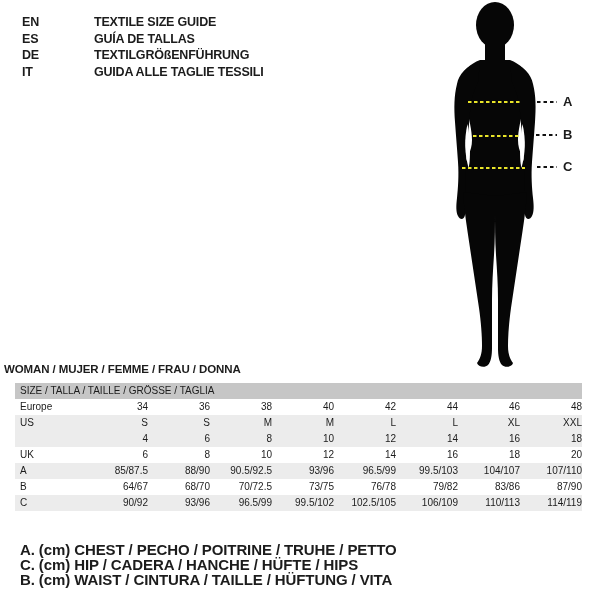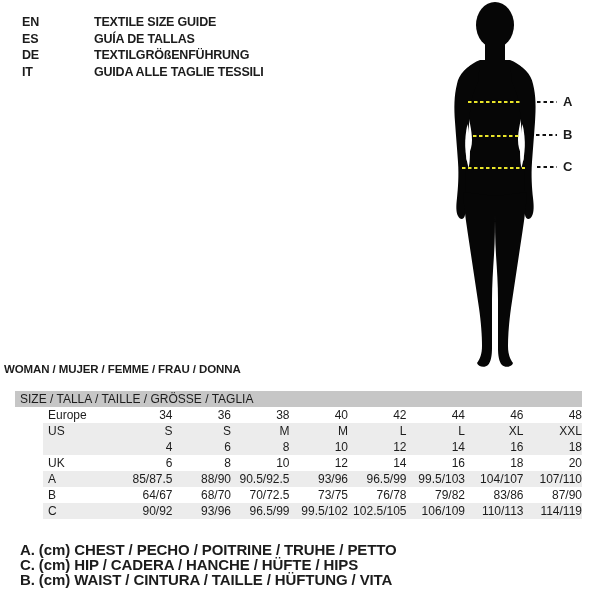--- a/index.html
+++ b/index.html
@@ -16,23 +16,23 @@
   
   .figure-wrap{position:absolute;left:430px;top:0;width:170px;height:372px;}
   .figure-wrap svg{position:absolute;left:0;top:0;}
   .marker-label{position:absolute;left:133px;font-size:13px;font-weight:bold;line-height:13px;}
   .marker-a{top:95px;}
   .marker-b{top:128px;}
   .marker-c{top:160px;}
   
   .gender-heading{position:absolute;left:4px;top:363px;font-size:11.5px;font-weight:bold;letter-spacing:-0.1px;}
   
-  .size-table{position:absolute;left:15px;top:391px;width:567px;font-size:12px;}
+  .size-table{position:absolute;left:15px;top:383px;width:567px;font-size:10px;}
   .table-header{height:16px;line-height:16px;background:#c6c6c6;padding-left:5px;font-weight:normal;}
-  .size-row{display:flex;height:16px;line-height:16px;margin-left:28px;}
+  .size-row{display:flex;height:16px;line-height:16px;}
   .size-row.shaded{background:#ececec;}
   .row-label{flex:0 0 66px;padding-left:5px;text-align:left;}
   .cell{flex:1 1 0;text-align:right;}
   
   .legend{position:absolute;left:20px;top:542px;}
   .legend-line{font-size:15px;font-weight:bold;line-height:15px;letter-spacing:-0.1px;white-space:nowrap;}
 </style>
 </head>
 <body>
 

